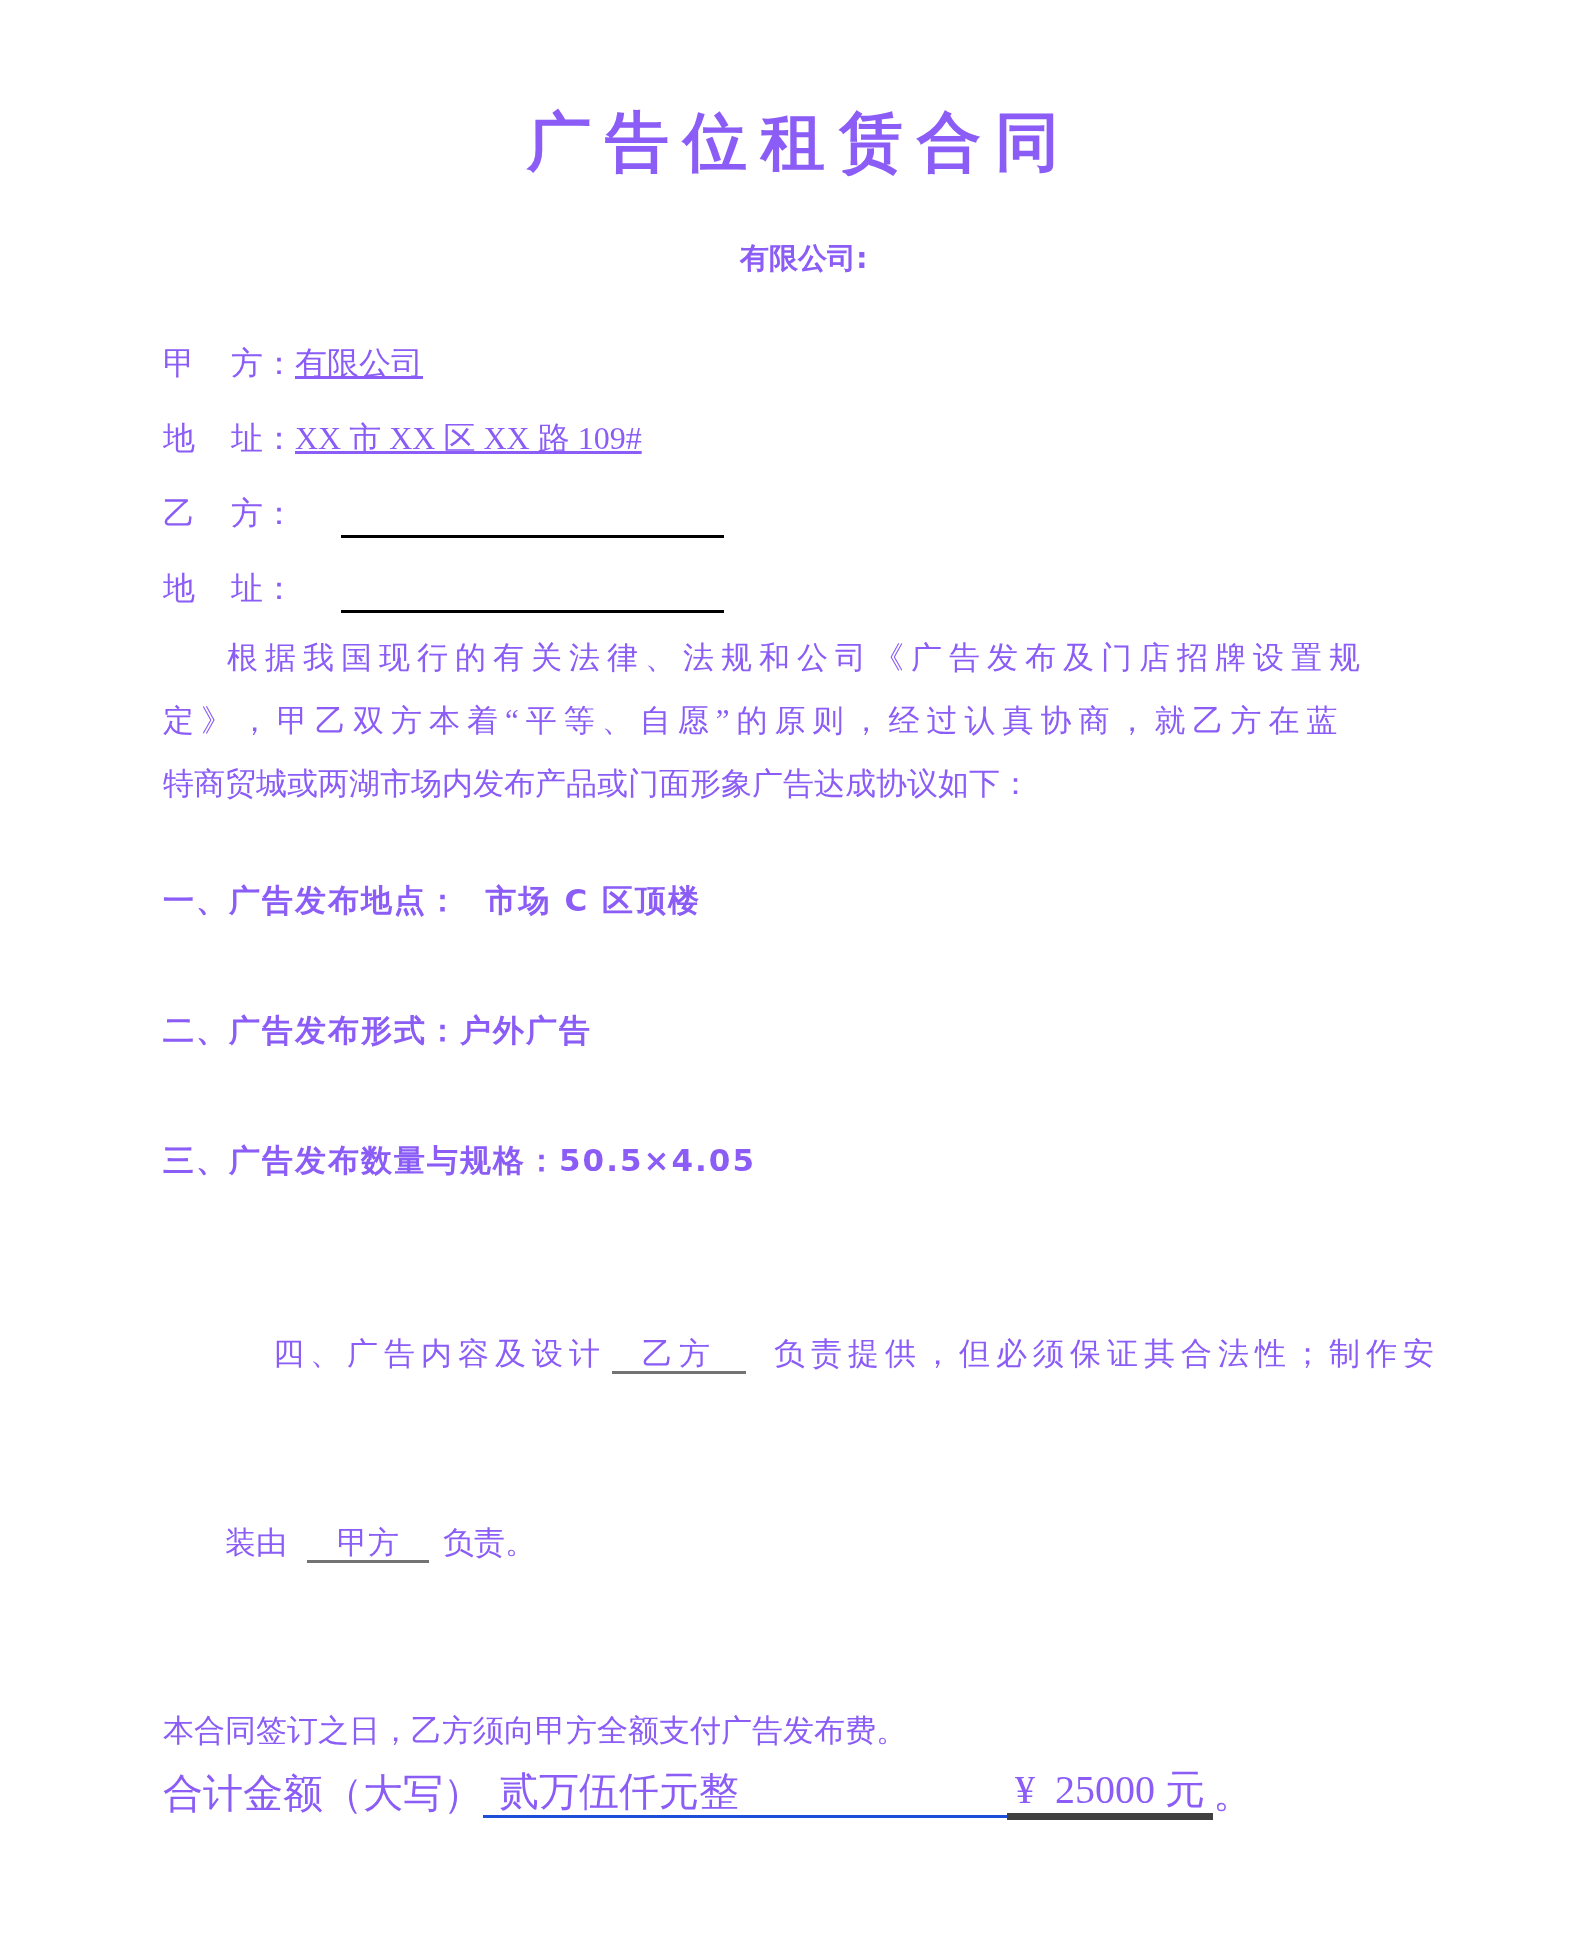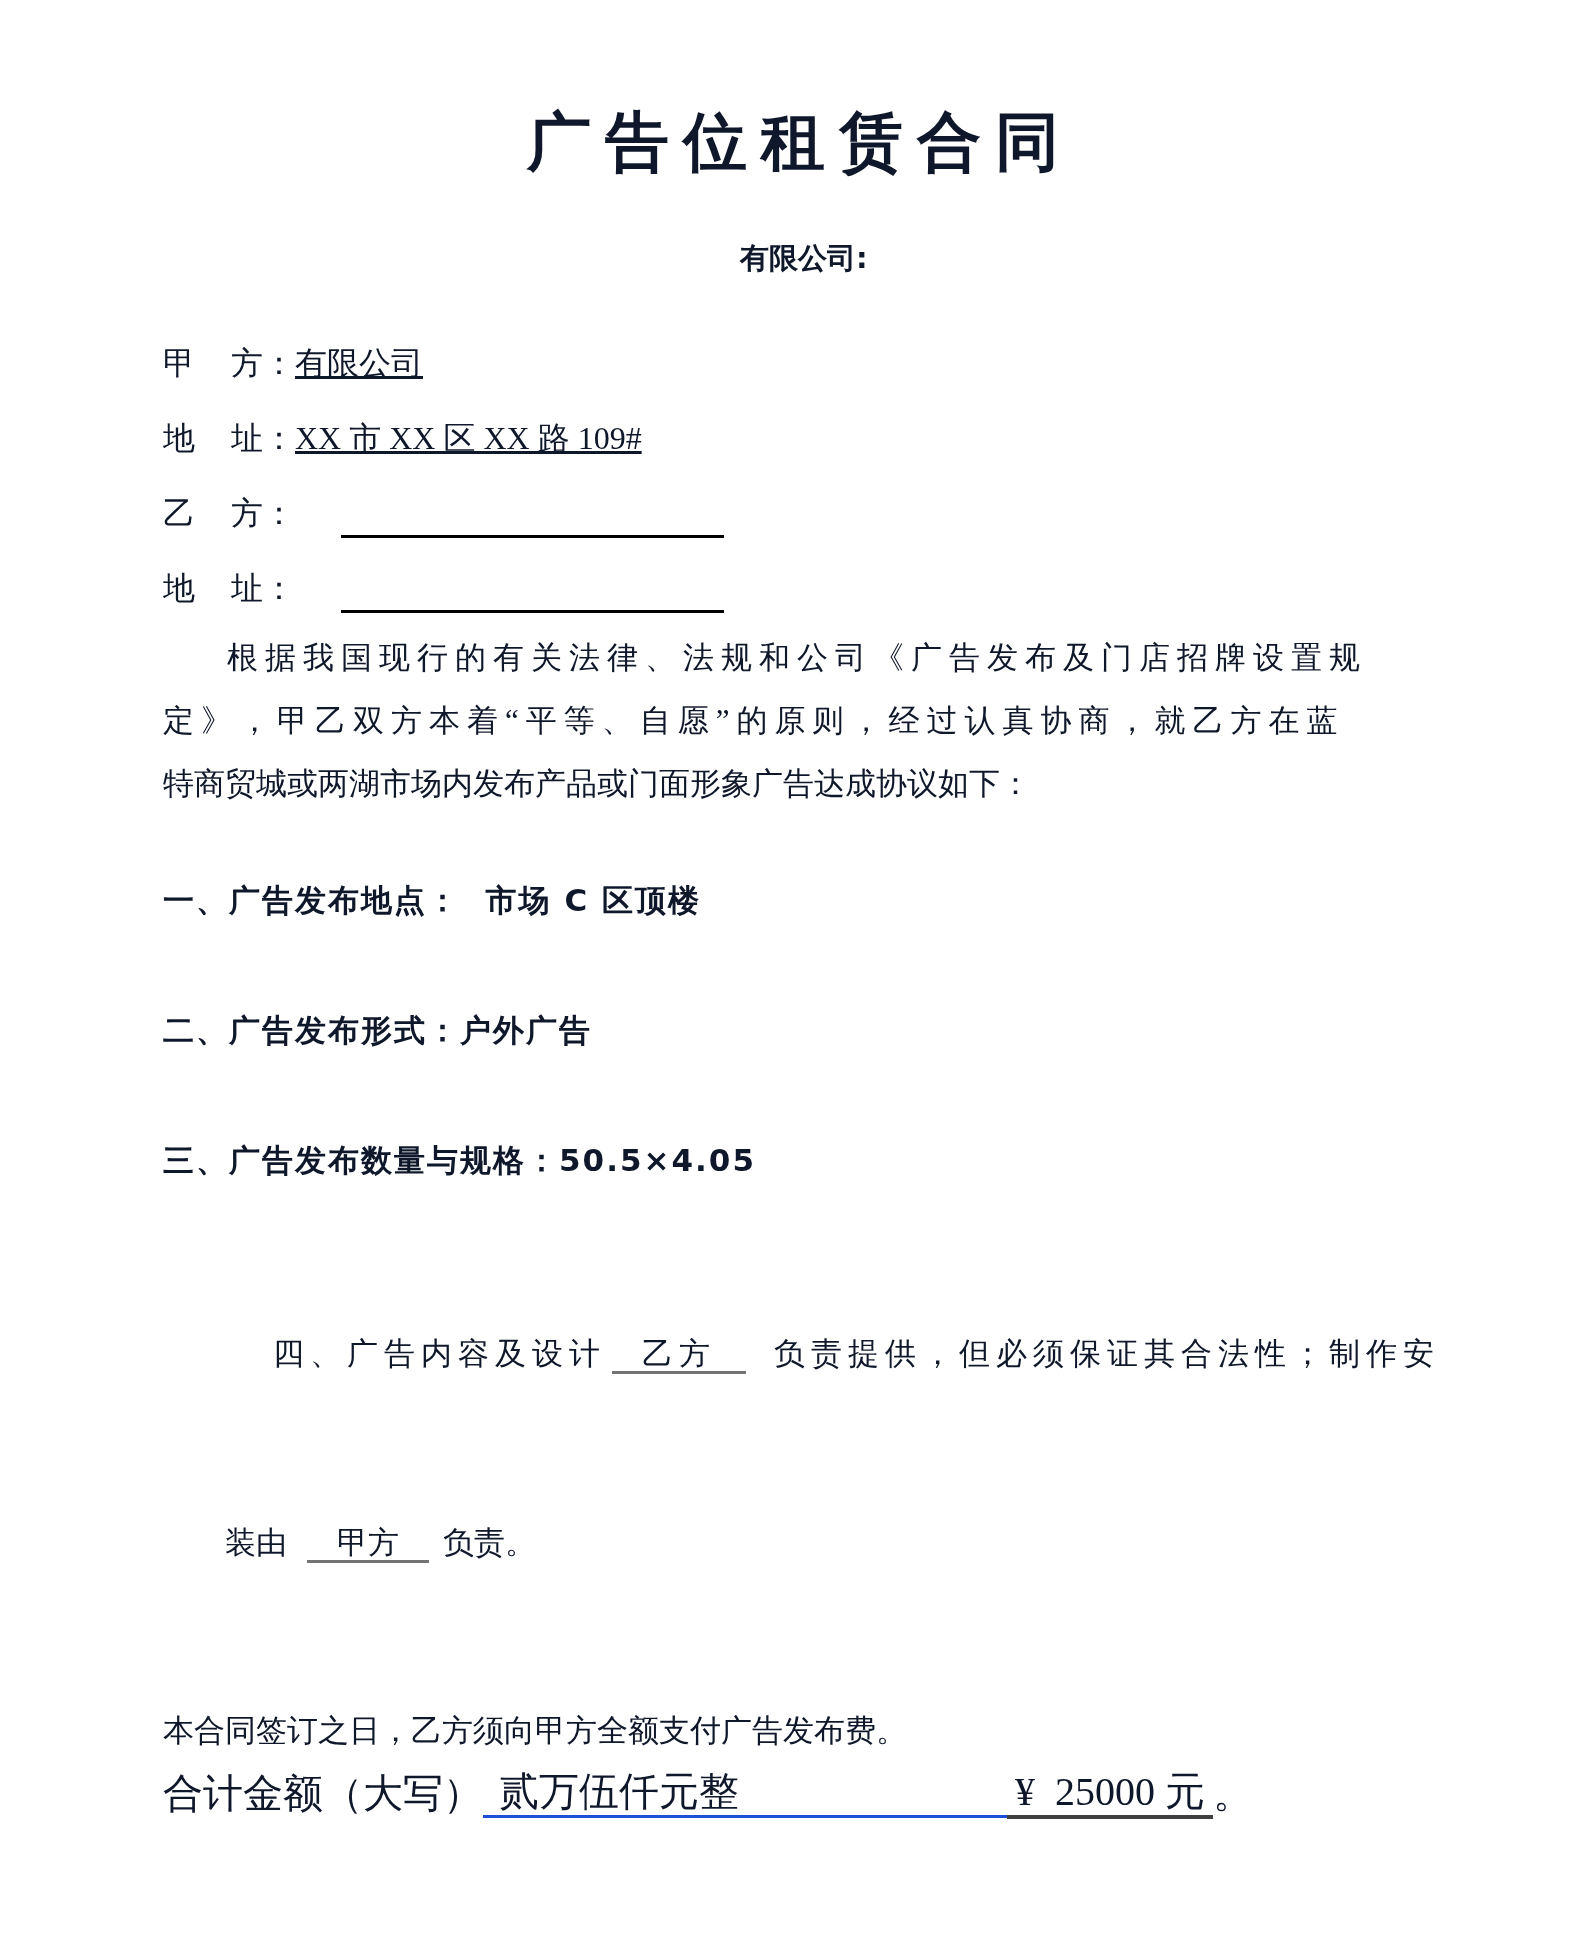--- a/index.html
+++ b/index.html
@@ -2,21 +2,21 @@
 <html><head>
 <meta charset="utf-8">
 <style>
   * { box-sizing: border-box; }
   html, body { margin: 0; padding: 0; background: #ffffff; }
   .page {
     position: relative;
     width: 1587px;
     height: 1947px;
     background: #ffffff;
-    color: #0f172a;
+    color: #8b5cf6;
     overflow: hidden;
     font-family: "Liberation Serif", "DejaVu Serif", serif;
   }
   .content { padding: 100px 150px 0 163px; }
 
   .title {
     margin: 0;
     text-align: center;
     font-family: "DejaVu Sans", "Liberation Sans", sans-serif;
     font-weight: bold;
@@ -98,21 +98,21 @@
   }
   .aw {
     flex: 1 1 auto;
     border-bottom: 3px solid #1d4ed8;
     padding-left: 16px;
     line-height: 46px;
     font-family: Liberation Serif, serif;
   }
   .ac {
     flex: 0 0 auto;
-    border-bottom: 4px solid #404040;
+    border-bottom: 7px solid #404040;
     padding: 0 8px;
     line-height: 46px;
   }
   .alabel, .aperiod { flex: 0 0 auto; }
 </style>
 </head>
 <body>
 
 <div class="page">
   <div class="content">

